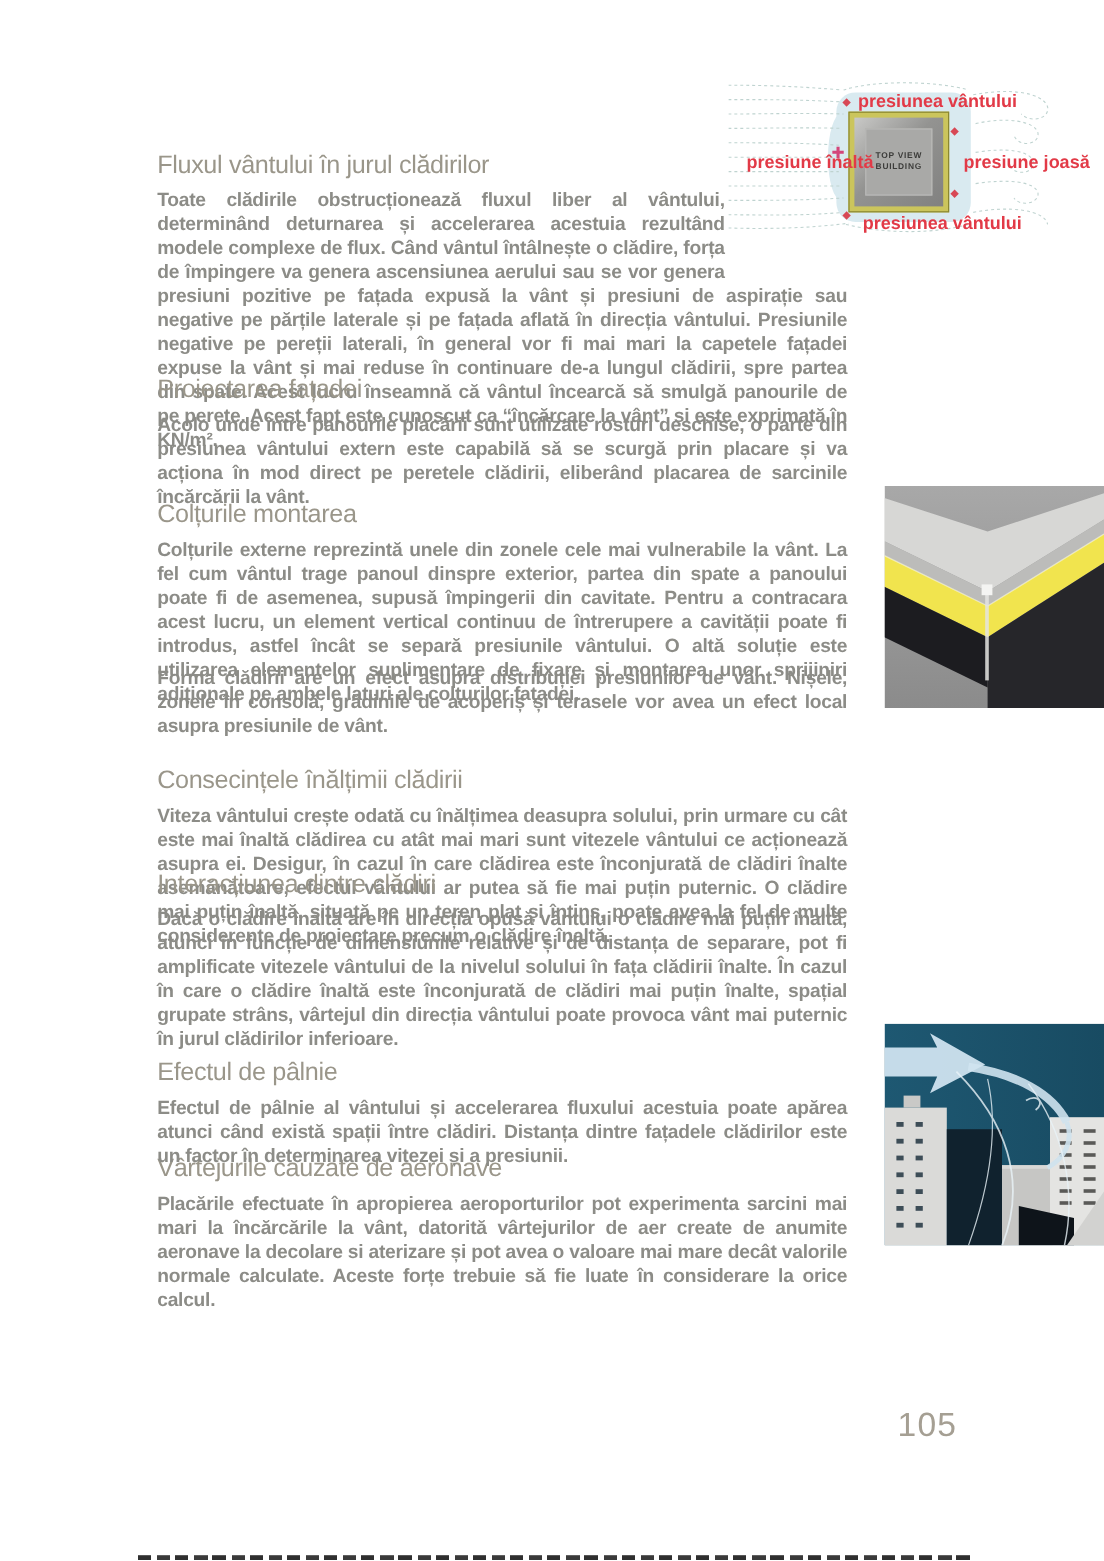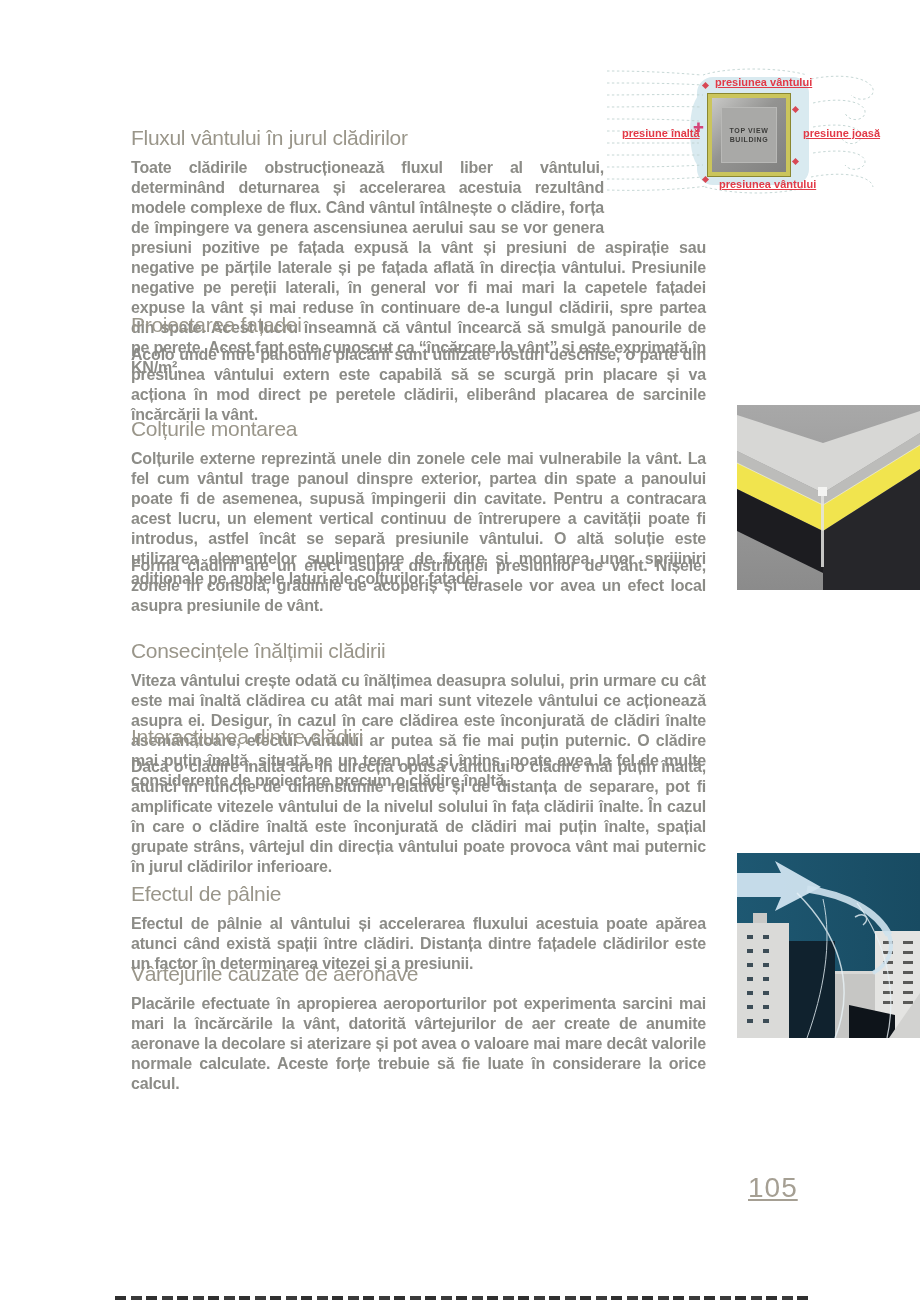--- a/index.html
+++ b/index.html
@@ -15,28 +15,28 @@
   
   .diagram{position:absolute;left:607px;top:63px;width:270px;height:135px;}
   .diagram svg{position:absolute;left:0;top:0;}
   .bld-outer{position:absolute;left:100px;top:30px;width:84px;height:84px;box-sizing:border-box;
         background:#cbc55c;border:1px solid #8a8730;padding:4px;}
   .bld-bezel{width:100%;height:100%;box-sizing:border-box;
         background:linear-gradient(135deg,#c9c9c7 0%,#939391 45%,#818180 100%);padding:9px;}
   .bld-face{width:100%;height:100%;box-sizing:border-box;background:#a9a9a7;border:1px solid #b9b9b7;
         display:flex;flex-direction:column;align-items:center;justify-content:center;}
   .bld-face span{font-size:7px;font-weight:700;color:#3c3c3a;letter-spacing:.6px;line-height:9px;}
-  .d-label{position:absolute;font-size:11px;font-weight:600;color:#e23a47;white-space:nowrap;text-decoration:underline;}
+  .d-label{position:absolute;font-size:15px;font-weight:600;color:#e23a47;white-space:nowrap;}
   .d-plus{position:absolute;left:86px;top:58px;font-size:13px;color:#d4457a;line-height:13px;}
   .d-marker{position:absolute;width:5px;height:5px;background:#d84855;transform:rotate(45deg);}
   
   .img-box{position:absolute;left:737px;width:183px;height:185px;overflow:hidden;}
   
   .page-num{position:absolute;left:748px;top:1172px;font-size:28px;color:#a59f93;
-        font-weight:400;letter-spacing:1px;text-decoration:underline;}
+        font-weight:400;letter-spacing:1px;}
   .bottom-strip{position:absolute;left:115px;top:1296px;width:697px;height:4px;
         background:repeating-linear-gradient(90deg,#2f2f2f 0 11px,#ffffff 11px 16px,#3a3a3a 16px 27px,#ffffff 27px 31px);}
 </style>
 </head>
 <body>
 
 <div class="page">
 
   <div class="diagram">
     <svg width="270" height="135" viewBox="0 0 270 135">

